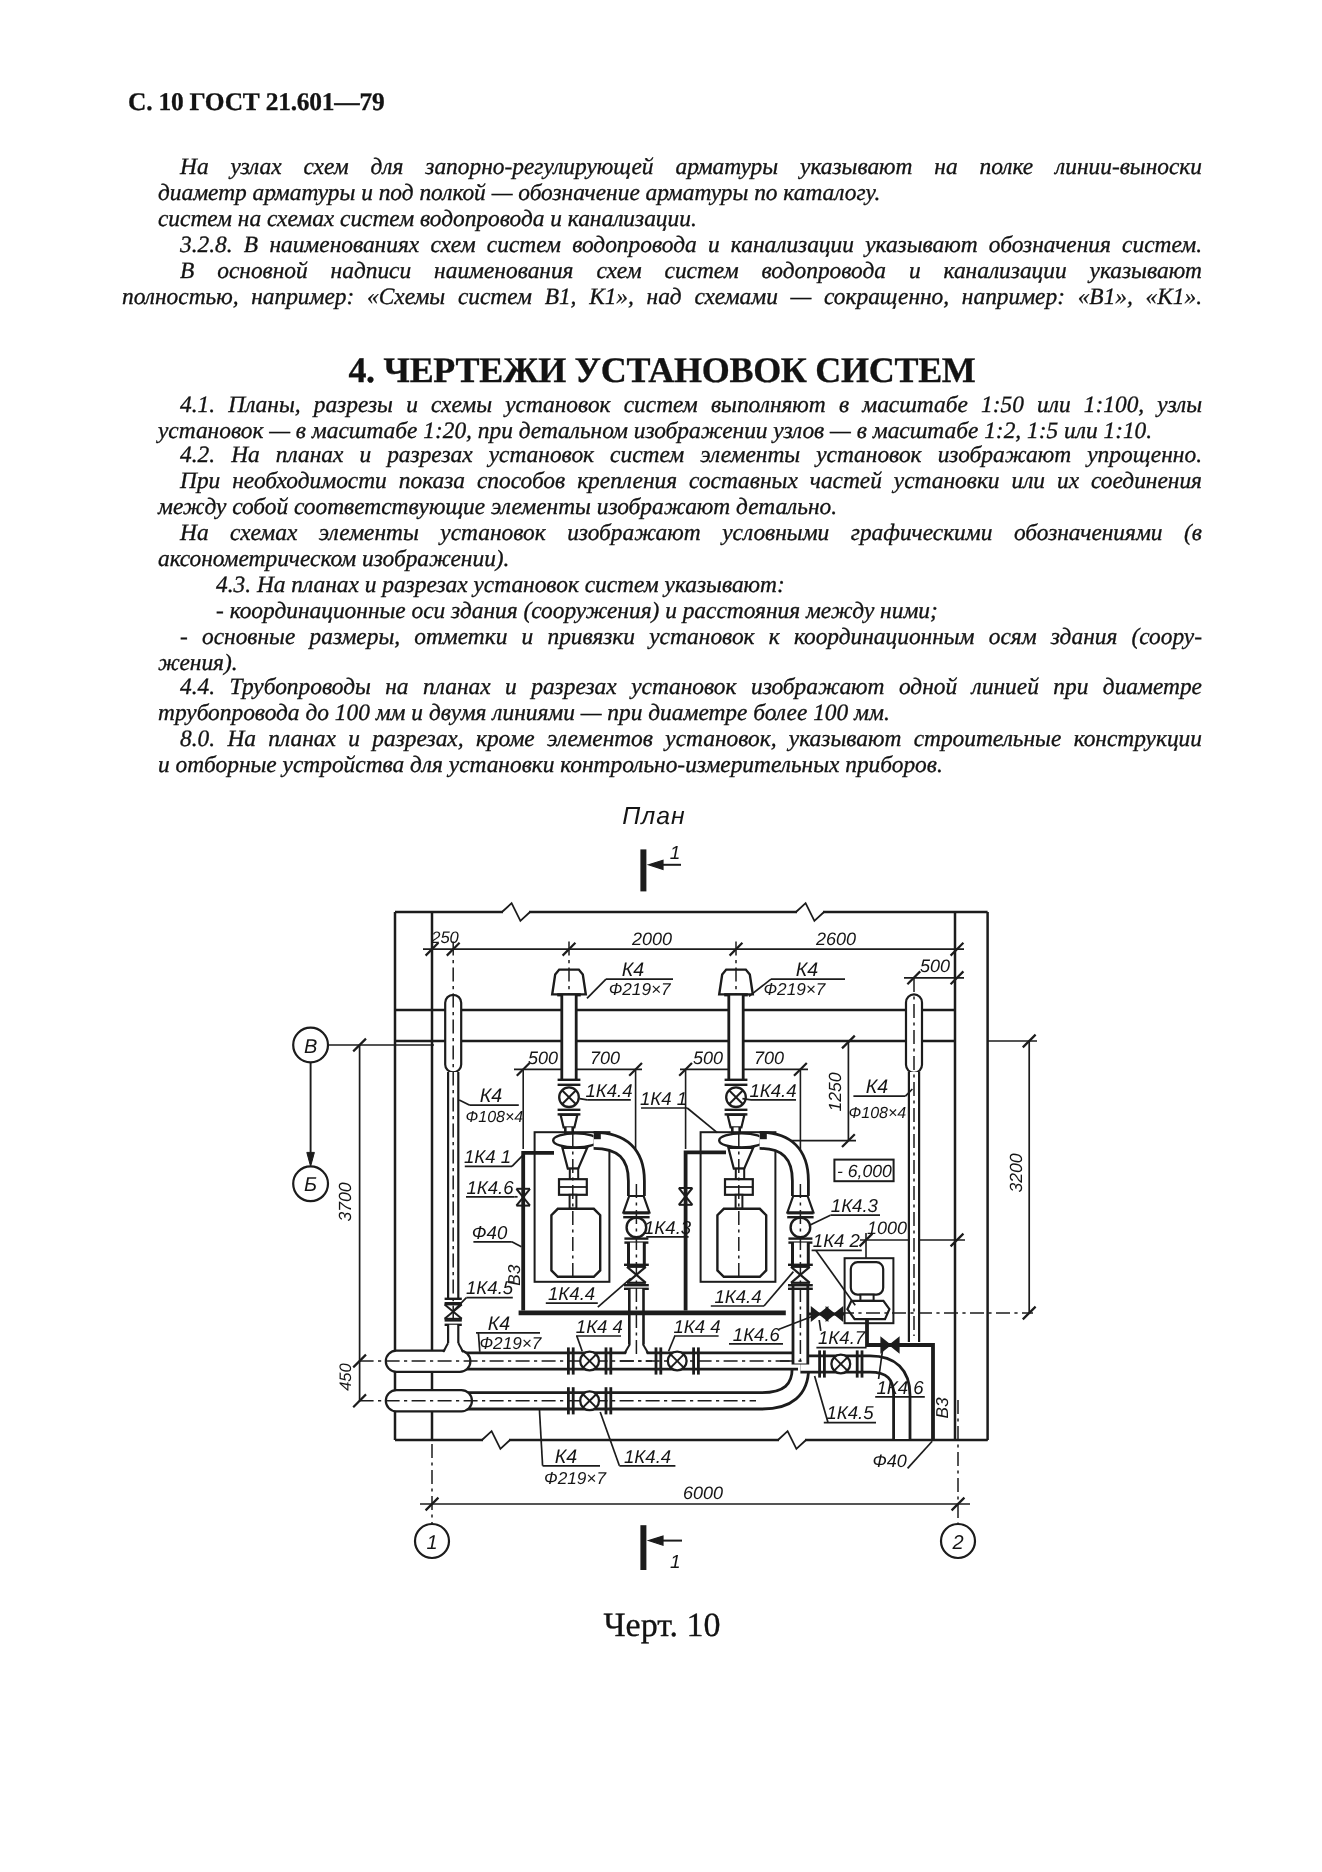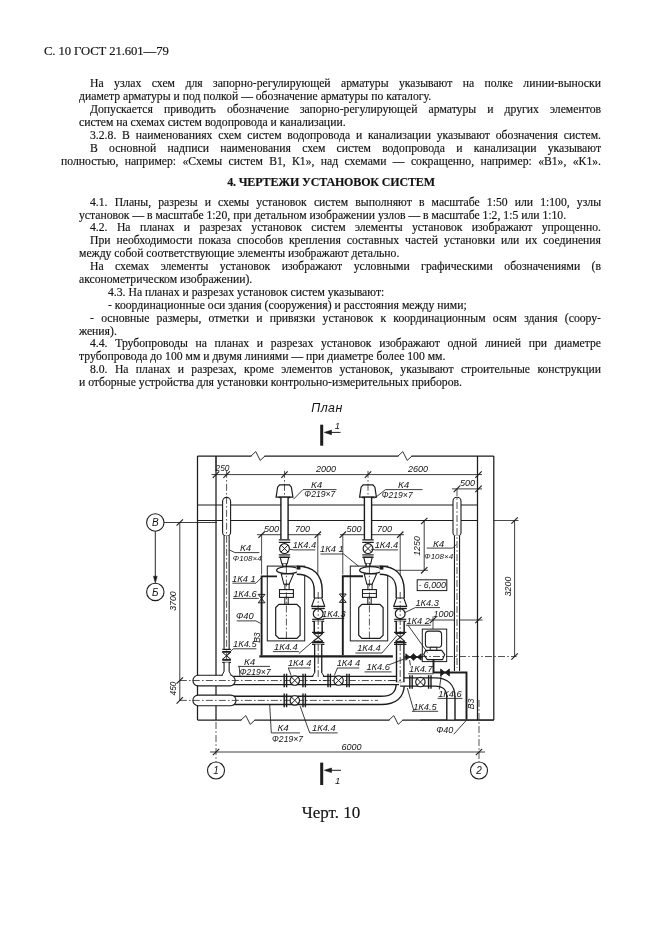--- a/index.html
+++ b/index.html
@@ -1,35 +1,34 @@
 <!DOCTYPE html>
 <html lang="ru"><head><meta charset="utf-8">
 <style>
 html,body{margin:0;padding:0;background:#fff;}
 body{width:661px;height:936px;position:relative;overflow:hidden;
  font-family:"Liberation Serif",serif;color:#131313;
  -webkit-text-stroke:.16px #131313;}
 .abs{position:absolute;}
-#hdr{left:44px;top:44.4px;font-size:12.7px;font-weight:normal;letter-spacing:-.1px;}
+#hdr{left:64px;top:44.4px;font-size:12.7px;font-weight:bold;letter-spacing:-.1px;}
 .blk{left:61px;width:540px;font-size:11.7px;}
-.blk div{height:12.9px;line-height:12.9px;}
+.blk div{height:12.9px;line-height:12.9px;font-style:italic;}
 .j{text-align:justify;text-align-last:justify;}
 .l{text-align:left;margin-left:18px;}
 .in{text-indent:29px;}
-#head2{left:61px;top:175.3px;width:540px;text-align:center;font-weight:bold;font-size:12px;letter-spacing:-.15px;}
+#head2{left:61px;top:175.3px;width:540px;text-align:center;font-weight:bold;font-size:18px;letter-spacing:-.15px;}
 #cap{left:61px;top:802.8px;width:540px;text-align:center;font-size:17px;}
 svg text{font-family:"Liberation Sans",sans-serif;font-style:italic;fill:#151515;}
 </style></head><body>
 
 <div class="abs" id="hdr">С. 10 ГОСТ 21.601—79</div>
 
 <div class="abs blk" style="top:78.2px">
 <div class="j in">На узлах схем для запорно-регулирующей арматуры указывают на полке линии-выноски</div>
 <div class="l">диаметр арматуры и под полкой — обозначение арматуры по каталогу.</div>
-<div class="j in">Допускается приводить обозначение запорно-регулирующей арматуры и других элементов</div>
 <div class="l">систем на схемах систем водопровода и канализации.</div>
 <div class="j in">3.2.8. В наименованиях схем систем водопровода и канализации указывают обозначения систем.</div>
 <div class="j in">В основной надписи наименования схем систем водопровода и канализации указывают</div>
 <div class="j">полностью, например: «Схемы систем В1, К1», над схемами — сокращенно, например: «В1», «К1».</div>
 </div>
 
 <div class="abs" id="head2">4. ЧЕРТЕЖИ УСТАНОВОК СИСТЕМ</div>
 
 <div class="abs blk" style="top:196.7px">
 <div class="j in">4.1. Планы, разрезы и схемы установок систем выполняют в масштабе 1:50 или 1:100, узлы</div>

